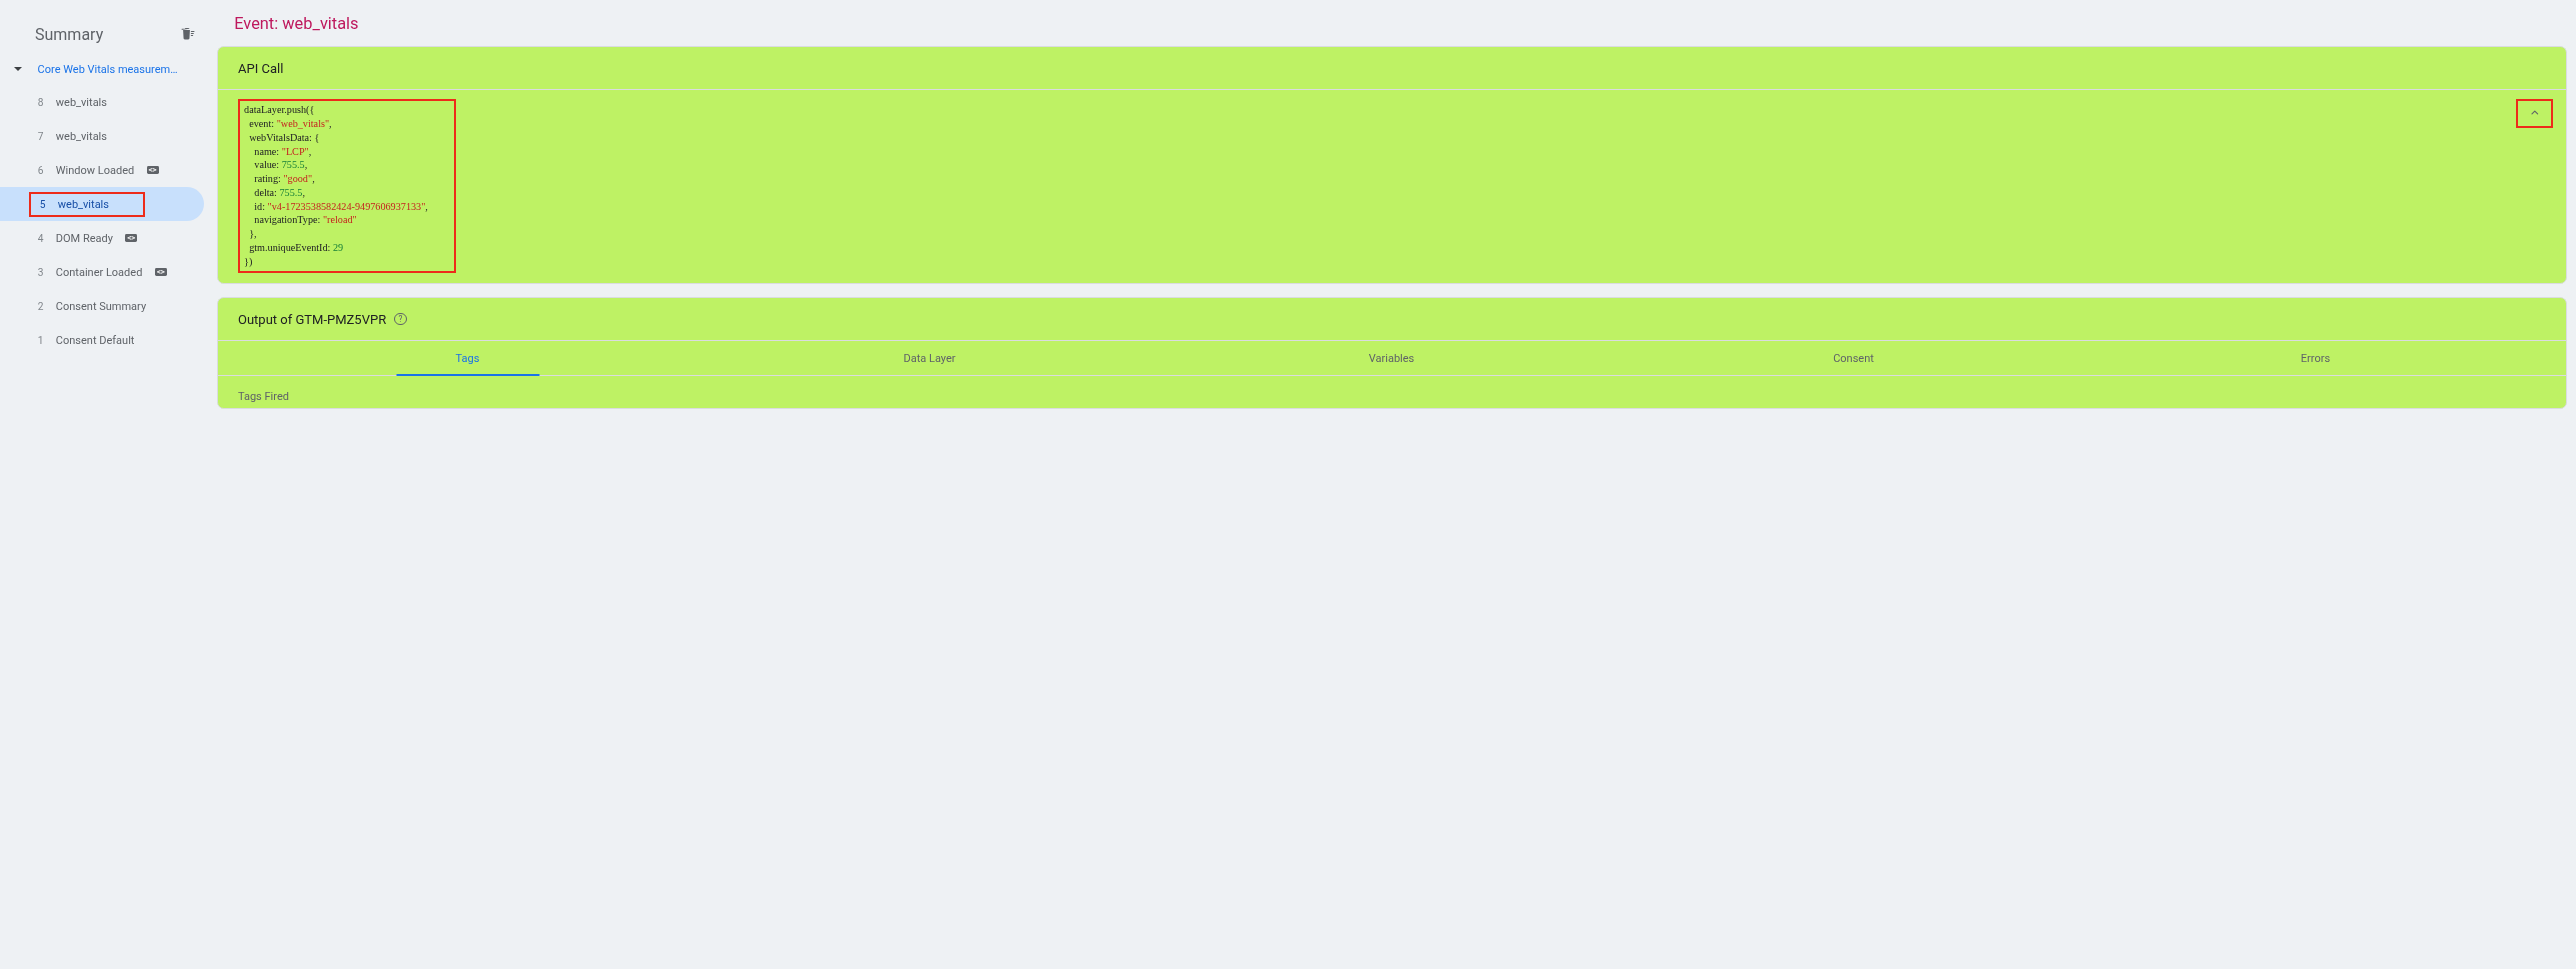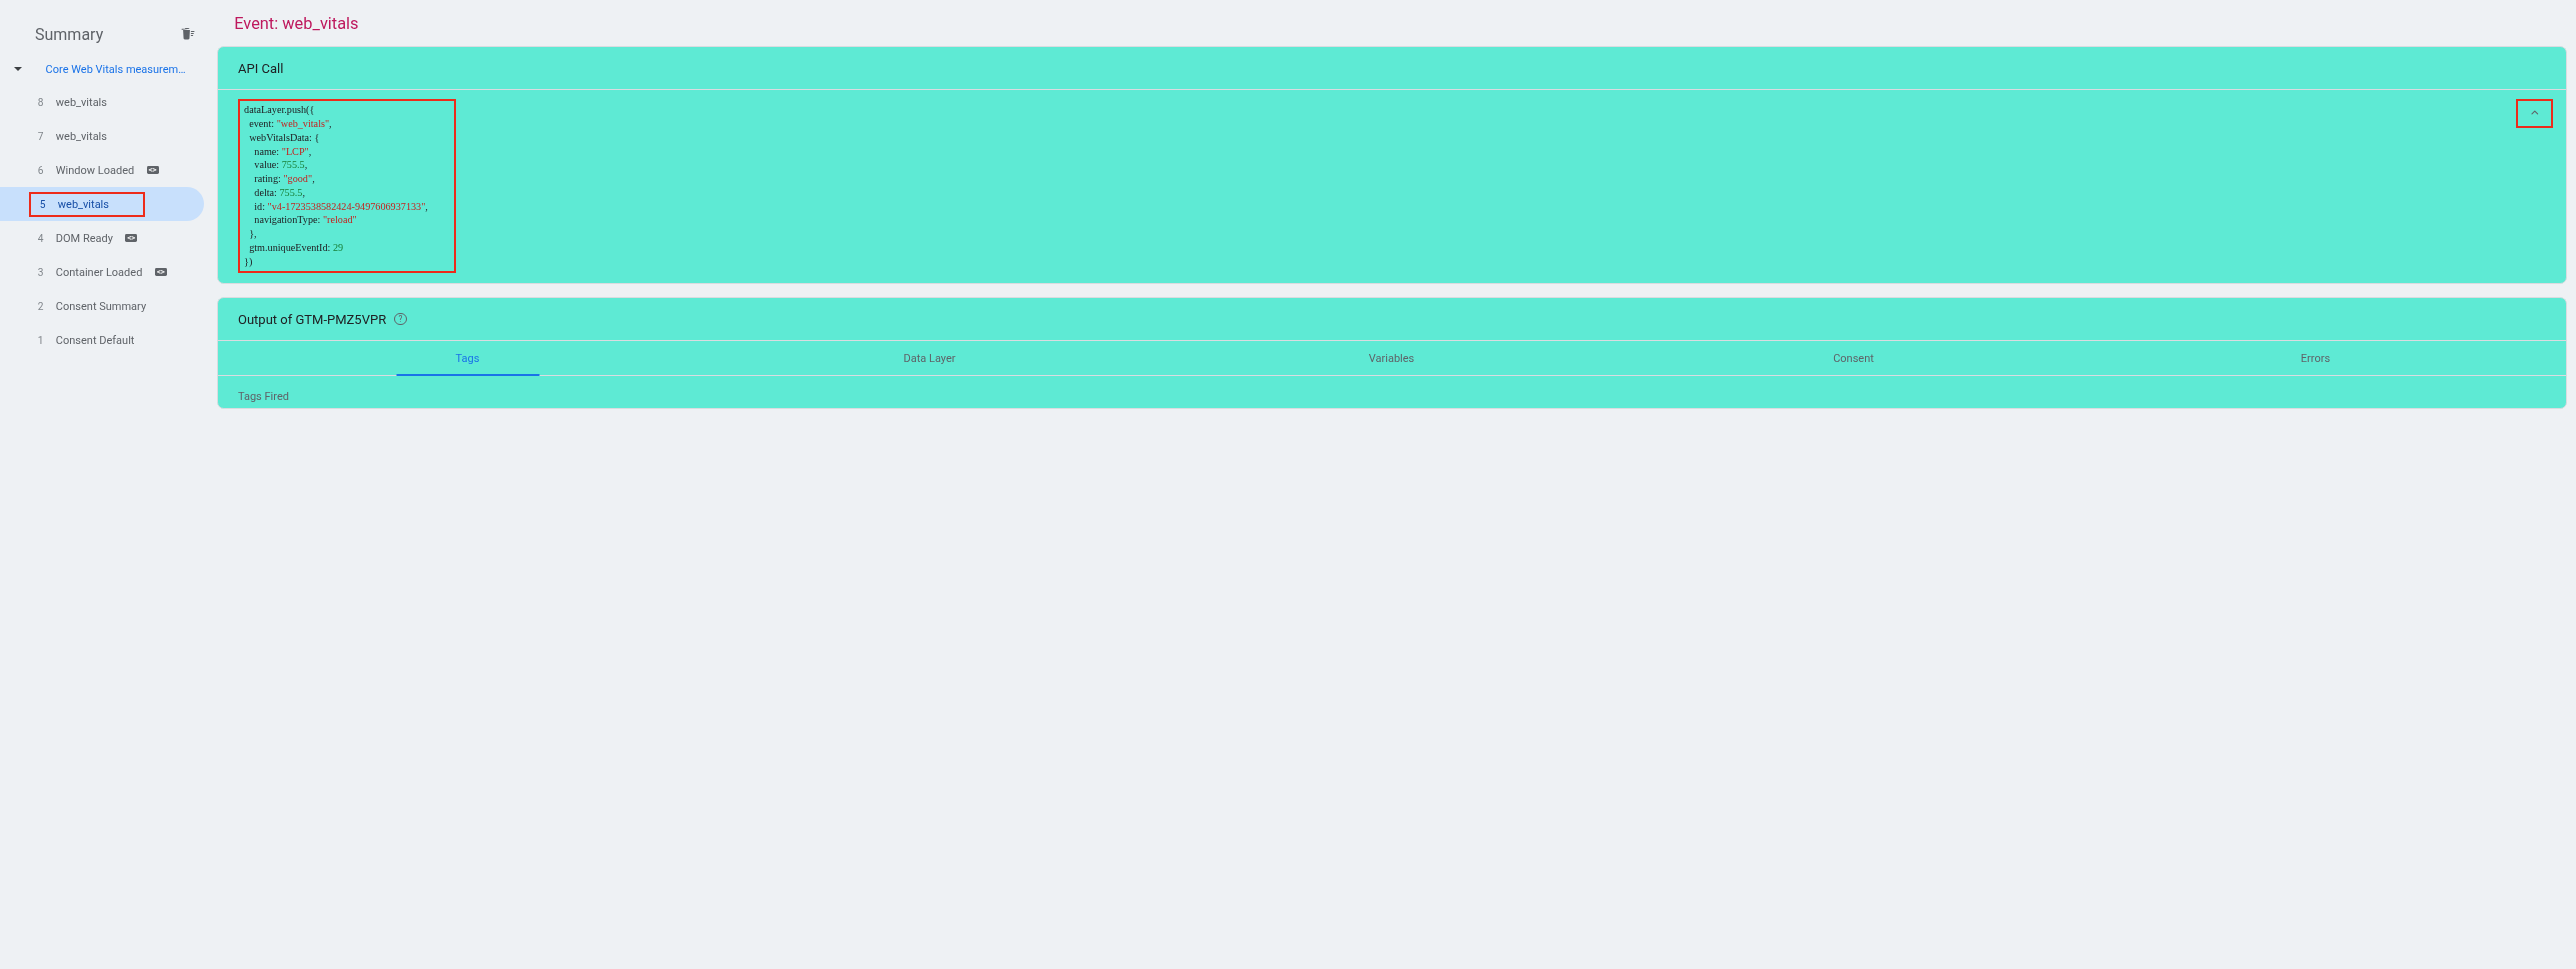--- a/index.html
+++ b/index.html
@@ -28,21 +28,21 @@
   }
   .clear-icon {
     color: #5f6368;
     width: 17.7px; height: 17.7px;
     display: flex; align-items: center; justify-content: center;
   }
   .group-row {
     display: flex;
     align-items: center;
     padding: 6.8px 4.1px 9.5px 13.6px;
-    gap: 24px;
+    gap: 16px;
   }
   .arrow-down {
     width: 0; height: 0;
     border-left: 4.1px solid transparent;
     border-right: 4.1px solid transparent;
     border-top: 4.8px solid #3c4043;
   }
   .group-title {
     color: #1a73e8;
     font-size: 11px;
@@ -91,21 +91,21 @@
     flex: 1;
     padding: 6.8px 9.5px 0 5.5px;
   }
   .page-title {
     font-size: 16.4px;
     color: #be185d;
     font-weight: 400;
     padding: 6.8px 0 13.6px 17.7px;
   }
   .card {
-    background: #5eead4;
+    background: #bef264;
     border: 0.7px solid #dadce0;
     border-radius: 6.8px;
     margin-bottom: 13.6px;
   }
   .card-header {
     padding: 13.6px 20.5px;
     border-bottom: 0.7px solid #dadce0;
     display: flex;
     align-items: center;
     gap: 8.2px;

